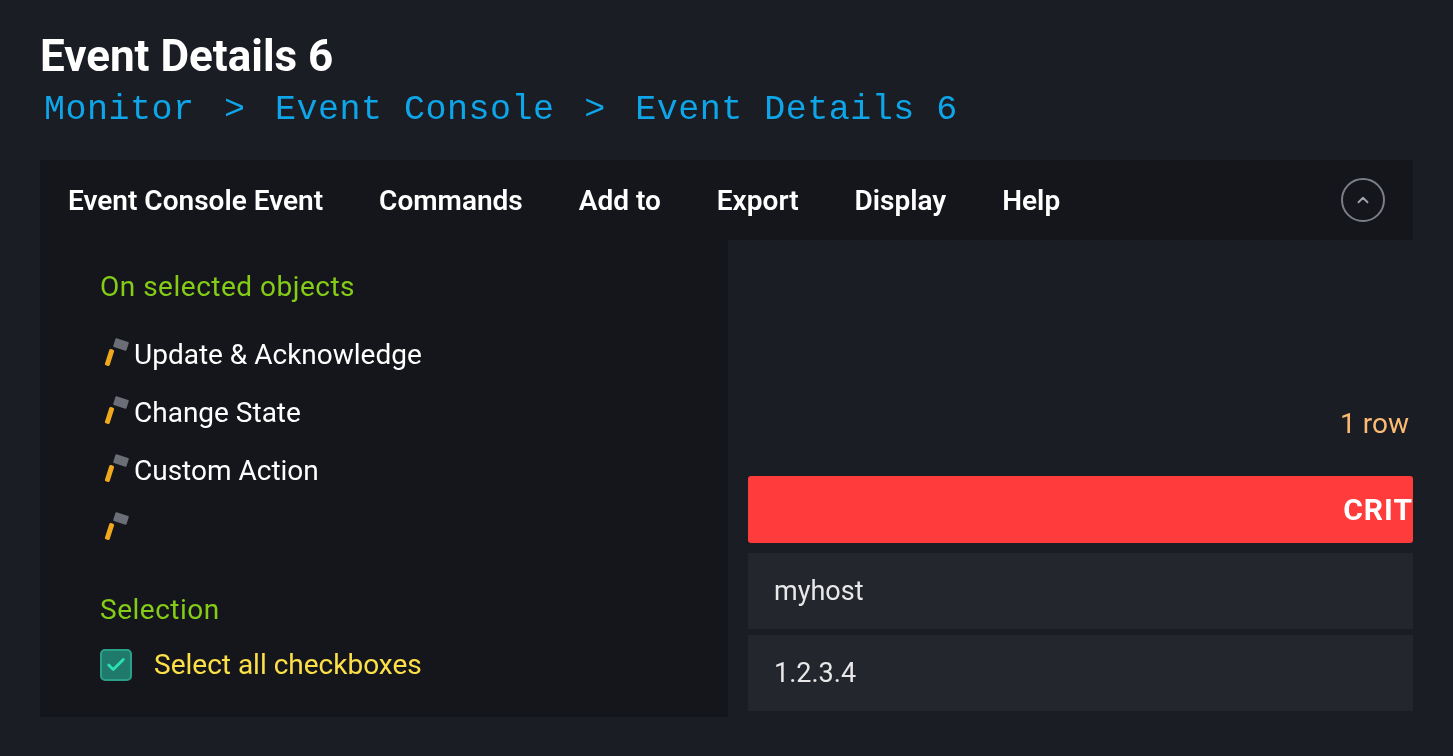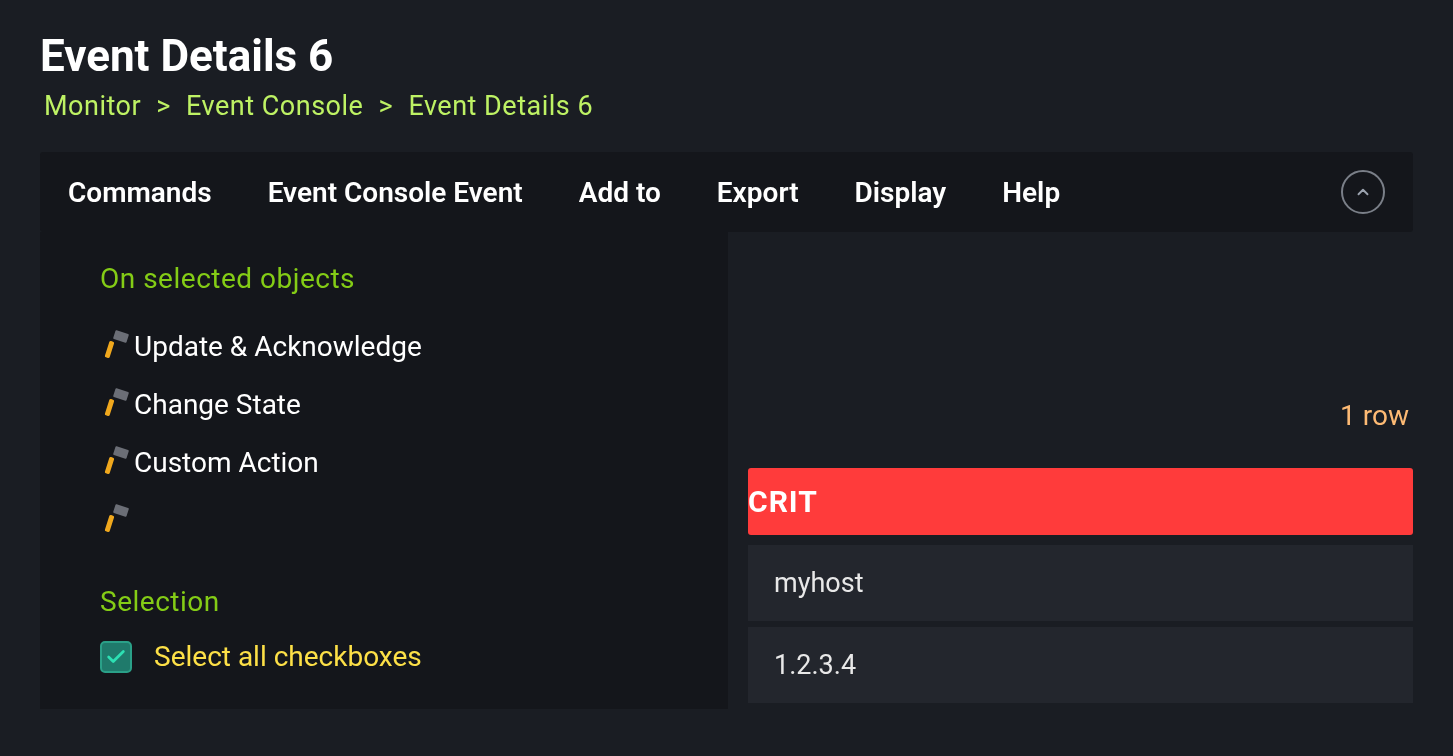--- a/index.html
+++ b/index.html
@@ -12,23 +12,24 @@
     height: 756px;
   }
   .header { margin-bottom: 30px; }
   .page-title {
     font-size: 44px;
     font-weight: 700;
     color: #fff;
     margin-bottom: 8px;
   }
   .breadcrumb {
-    font-size: 27px;
-    color: #bef264;
+    font-size: 35px;
+    color: #0ea5e9;
     letter-spacing: 0.5px;
+    font-family: Liberation Mono, monospace;
   }
   .breadcrumb span { margin: 0 4px; }
   .menu-bar-wrap {
     background: #14161b;
     border-radius: 3px;
     padding: 0;
   }
   .menu-bar {
     display: flex;
     align-items: center;
@@ -115,21 +116,21 @@
     font-size: 28px;
     color: #fdba74;
     padding: 16px 4px 36px;
     margin-top: auto;
   }
   .status-badge {
     background: #ff3b3b;
     color: #fff;
     font-size: 30px;
     font-weight: 700;
-    text-align: left;
+    text-align: right;
     padding: 16px 0;
     border-radius: 3px;
     letter-spacing: 1px;
     margin-bottom: 10px;
   }
   .detail-row {
     background: #23262d;
     padding: 22px 26px;
     font-size: 27px;
     color: #e8e8e8;
@@ -146,22 +147,22 @@
     <span>Monitor</span>
     <span>&gt;</span>
     <span>Event Console</span>
     <span>&gt;</span>
     <span>Event Details 6</span>
   </div>
 </div>
 
 <div class="menu-bar-wrap">
   <div class="menu-bar">
+    <div class="menu-item">Event Console Event</div>
     <div class="menu-item">Commands</div>
-    <div class="menu-item">Event Console Event</div>
     <div class="menu-item">Add to</div>
     <div class="menu-item">Export</div>
     <div class="menu-item">Display</div>
     <div class="menu-item">Help</div>
     <div class="collapse-btn">
       <svg viewBox="0 0 24 24">
         <path d="M6 15 L12 9 L18 15" stroke="#9ca3af" stroke-width="2.5" fill="none" stroke-linecap="round" stroke-linejoin="round"></path>
       </svg>
     </div>
   </div>

